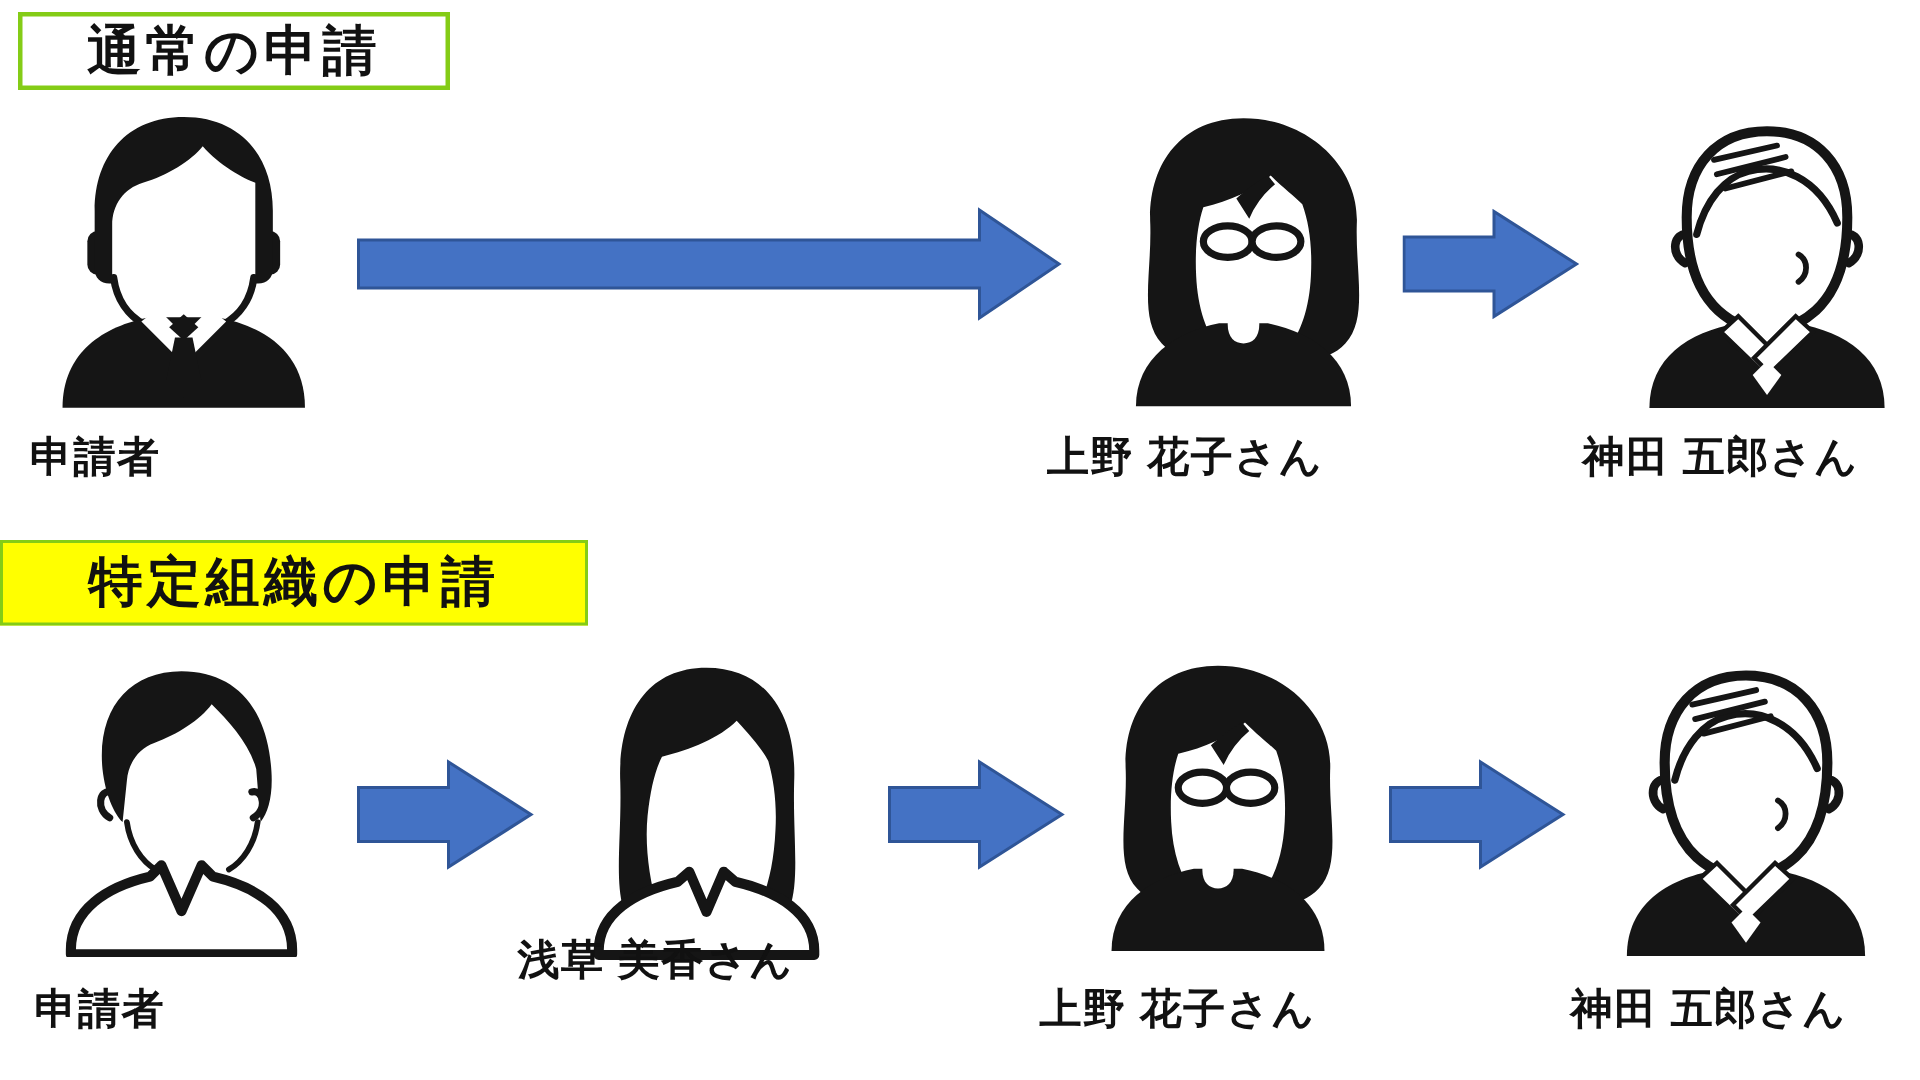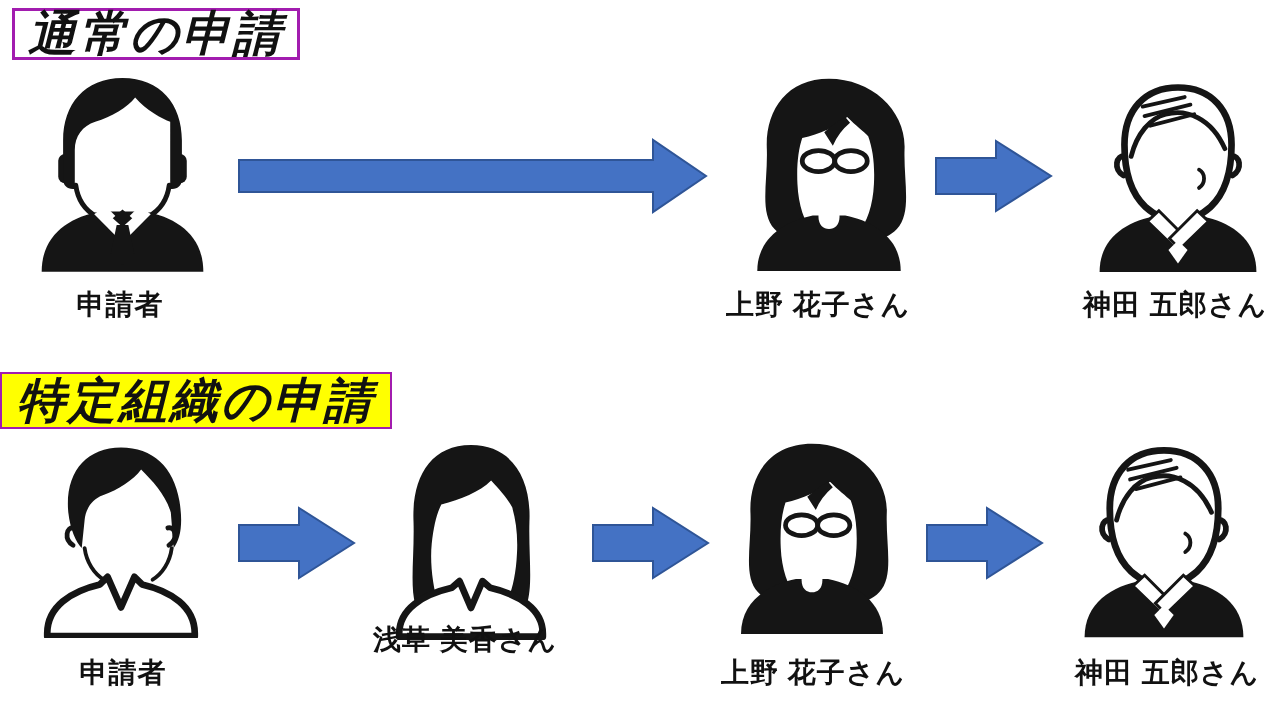--- a/index.html
+++ b/index.html
@@ -3,25 +3,25 @@
 <meta charset="utf-8">
 <style>
   html,body{margin:0;padding:0}
   body{
     width:1280px;height:720px;position:relative;overflow:hidden;background:#ffffff;
     font-family:"Liberation Sans","DejaVu Sans",sans-serif;color:#111;
   }
   .abs{position:absolute}
   .title-box{
     position:absolute;display:flex;align-items:center;justify-content:center;
-    font-weight:bold;font-size:48px;letter-spacing:3px;background:#ffffff;
-    border:3px solid #a21caf;box-sizing:border-box;font-style:italic;
+    font-weight:bold;font-size:36px;letter-spacing:3px;background:#ffffff;
+    border:3px solid #84cc16;box-sizing:border-box;
   }
   .person-label{
-    position:absolute;font-weight:bold;font-size:28px;text-align:center;
+    position:absolute;font-weight:bold;font-size:28px;
     letter-spacing:1px;white-space:nowrap;
   }
   svg{display:block}
   .ink{fill:#151515}
 </style>
 </head>
 <body>
 
 <div>
 
@@ -70,21 +70,21 @@
     <path d="M66 52 L112 40" stroke="#151515" stroke-width="4" stroke-linecap="round"></path>
     <path d="M117 98 C124 102 124 112 117 117" fill="none" stroke="#151515" stroke-width="4" stroke-linecap="round"></path>
     <path class="ink" d="M13 205 C13 170 40 152 74 146 L116 146 C150 152 177 170 177 205 Z" fill="#151515"></path>
     <path d="M78 132 L112 132 L112 148 L95 162 L78 148 Z" fill="#fff"></path>
     <path d="M63 152 L93 181 L104 170 L75 141 Z" fill="#fff" stroke="#151515" stroke-width="3"></path>
     <path d="M127 152 L97 181 L86 170 L115 141 Z" fill="#fff" stroke="#151515" stroke-width="3"></path>
     <path d="M85 182 L95 172 L105 182 L95 196 Z" fill="#fff"></path>
   </svg>
   <div class="person-label" style="left:1055px;top:286px;width:240px">神田 五郎さん</div>
 
-  <div class="title-box" style="left: 0px; top: 372px; width: 392px; height: 57px; border-width: 2px; background: rgb(255, 255, 0); text-align: right;">特定組織の申請</div>
+  <div class="title-box" style="left: 0px; top: 360px; width: 392px; height: 57px; border-width: 2px; background: rgb(255, 255, 0); text-align: right;">特定組織の申請</div>
 
   <svg class="abs" style="left:30px;top:438px" width="182" height="200" viewBox="0 0 190 205">
     <path d="M46 92 C38 90 35 104 45 110" fill="#fff" stroke="#151515" stroke-width="5" stroke-linecap="round"></path>
     <path d="M144 92 C152 90 155 104 145 110" fill="#fff" stroke="#151515" stroke-width="5" stroke-linecap="round"></path>
     <path class="ink" d="M95 8 C58 8 36 35 40 76 C42 94 48 107 54 113 L57 84 C58 72 65 62 76 58 C92 52 108 42 116 31 C128 43 142 58 147 76 L150 113 C157 104 160 88 156 64 C150 28 128 8 95 8 Z" fill="#151515"></path>
     <path d="M57 113 C59 128 67 140 77 146" fill="none" stroke="#151515" stroke-width="4" stroke-linecap="round"></path>
     <path d="M148 113 C146 128 138 140 128 146" fill="none" stroke="#151515" stroke-width="4" stroke-linecap="round"></path>
     <path d="M18 202 C18 174 43 158 73 151 L81 143 L95 175 L109 143 L117 151 C147 158 172 174 172 202 L172 205 L18 205 Z" fill="#fff" stroke="#151515" stroke-width="7" stroke-linejoin="round"></path>
   </svg>
   <div class="person-label" style="left:23px;top:654px;width:200px">申請者</div>

